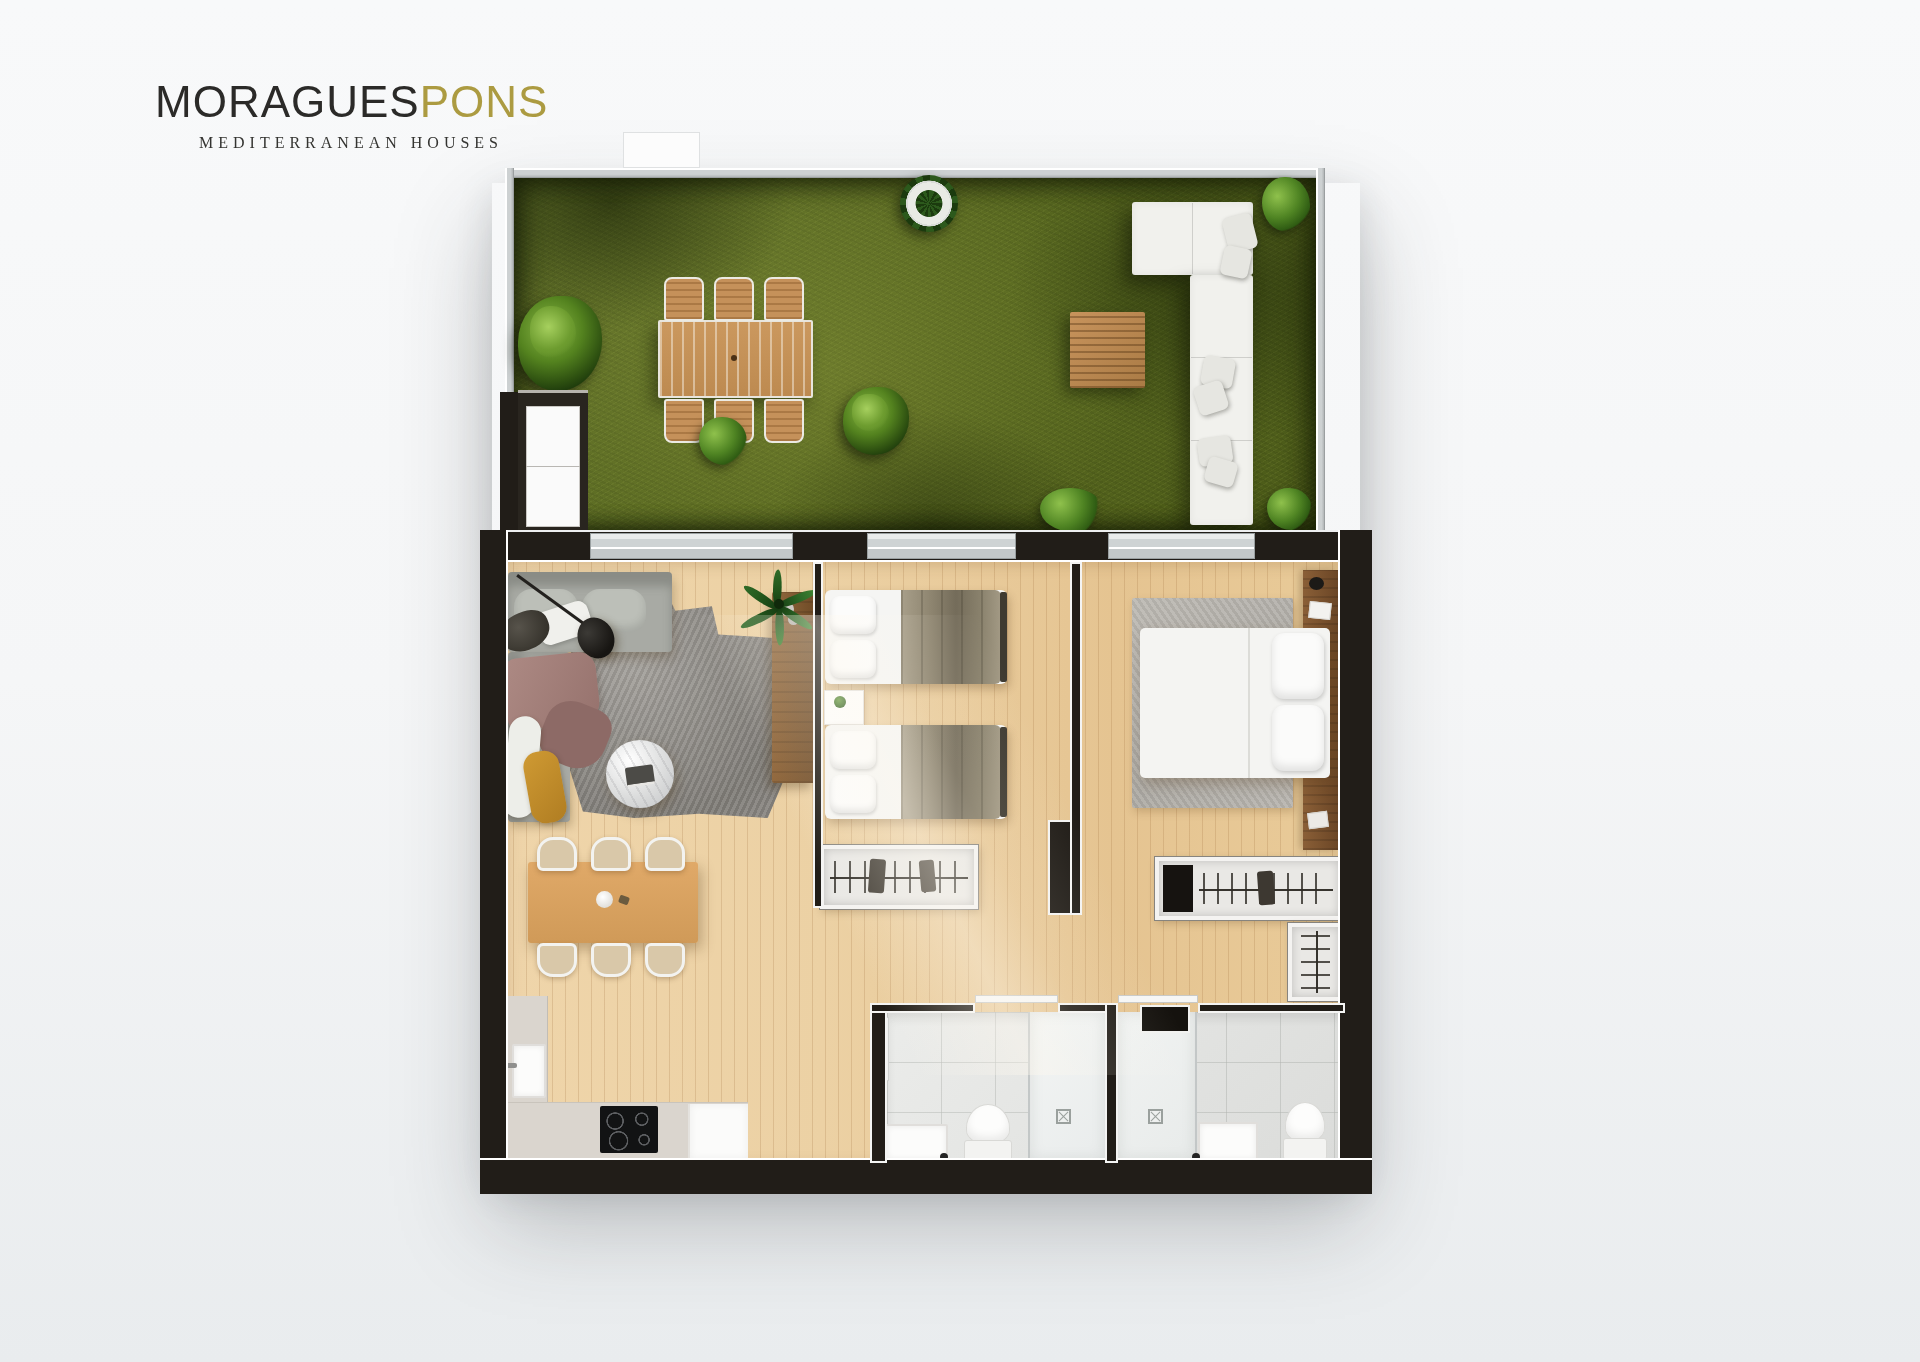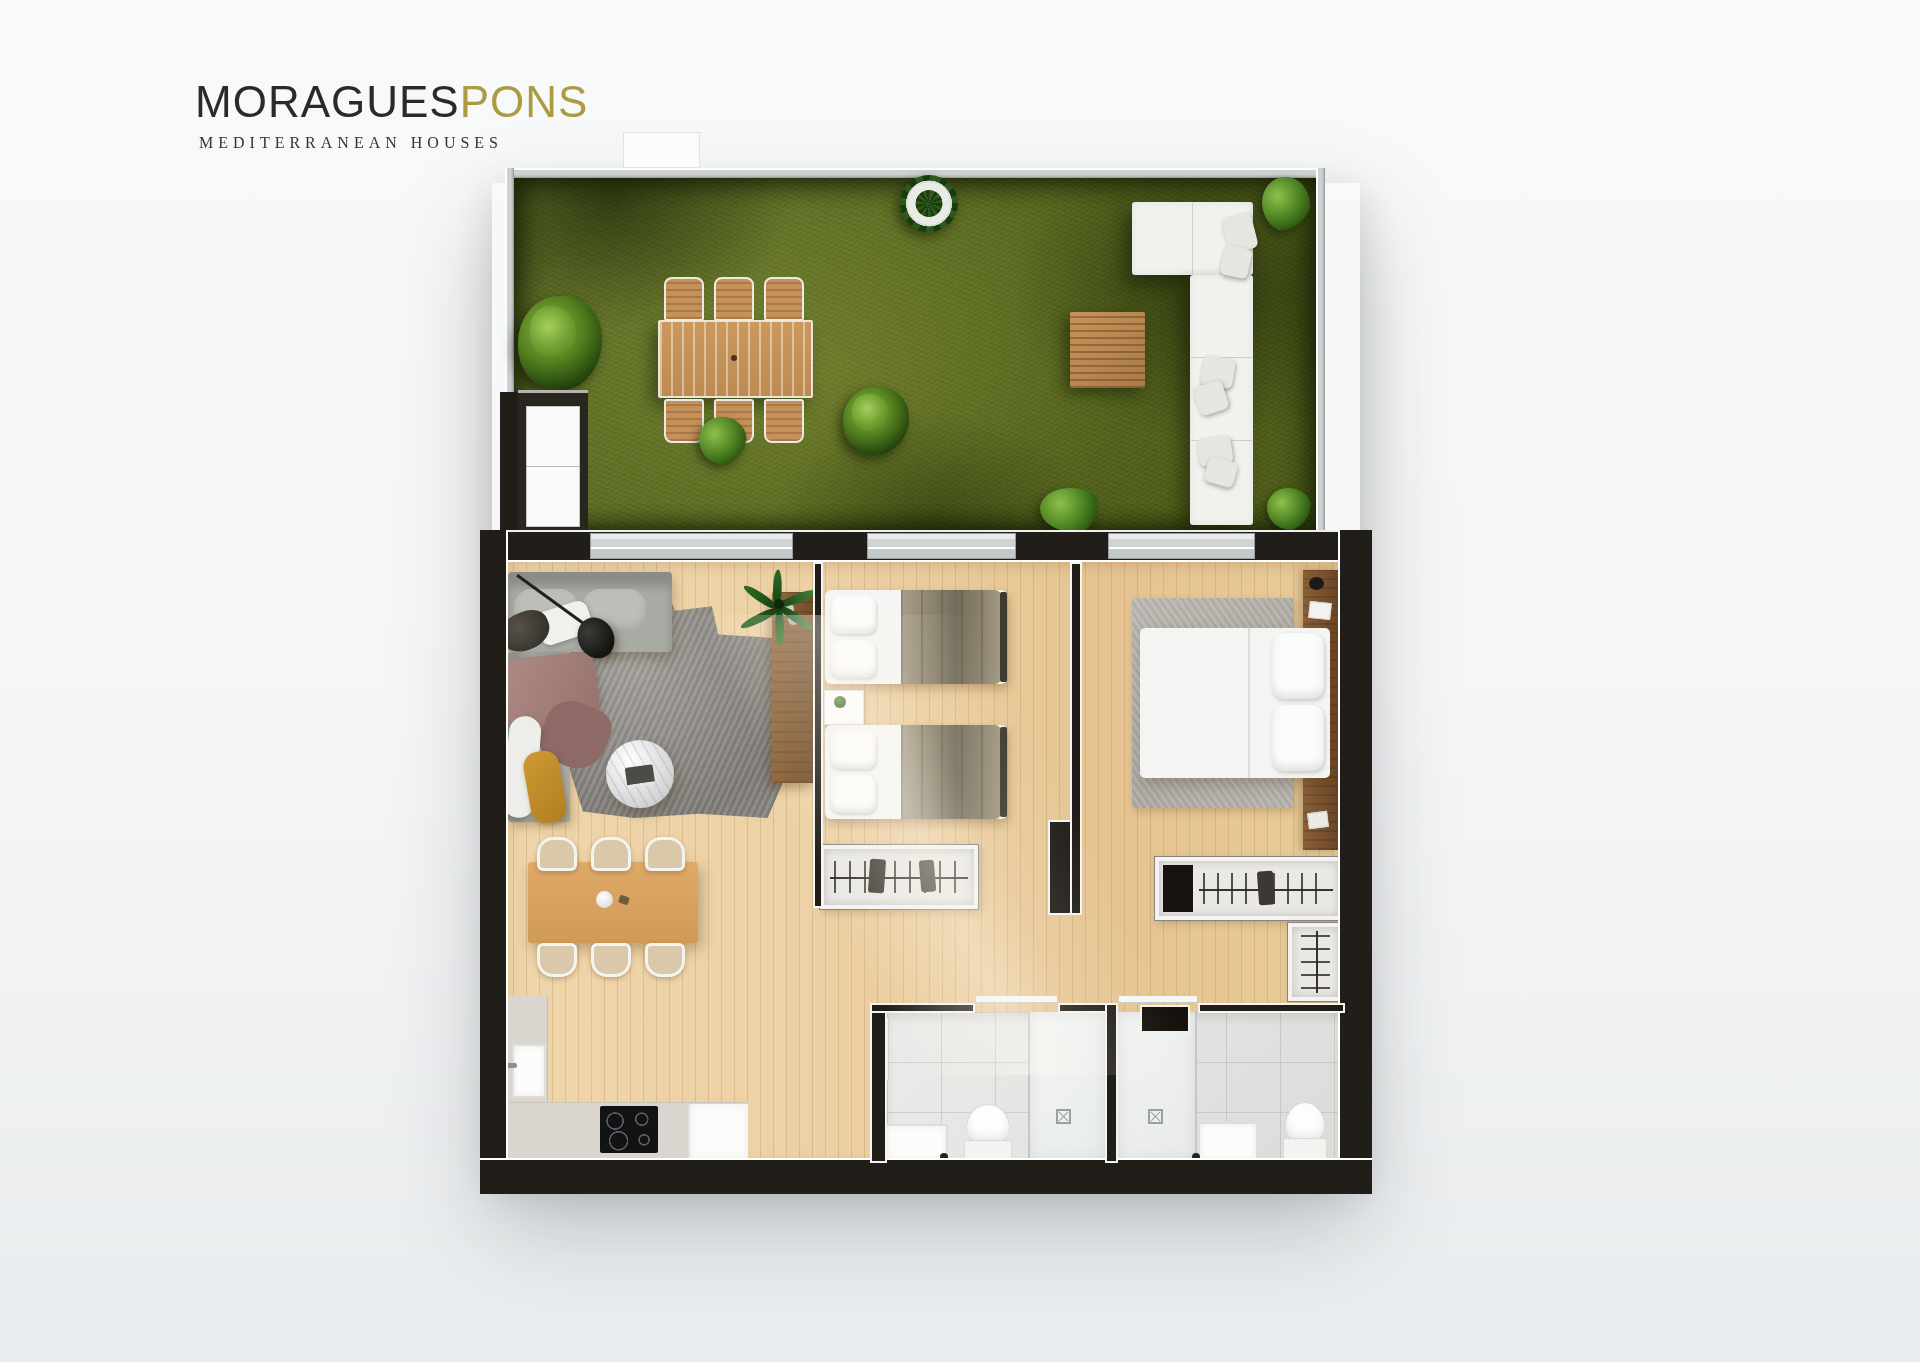--- a/index.html
+++ b/index.html
@@ -7,21 +7,21 @@
   body {
     position: relative;
     font-family: "Liberation Sans", sans-serif;
     background: linear-gradient(180deg, #f8f9fa 0%, #f5f6f7 50%, #e9ecee 100%);
     overflow: hidden;
   }
   .a { position:absolute; }
 
   
   .logo { position:absolute; left:155px; top:80px; width:392px; }
-  .logo-main { font-size:44px; line-height:1; letter-spacing:1px; color:#2b2a28; white-space:nowrap; font-weight:400;margin-left:40px; }
+  .logo-main { font-size:44px; line-height:1; letter-spacing:1px; color:#2b2a28; white-space:nowrap; font-weight:400; }
   .logo-main .gold { color:#ac9b41; }
   .logo-tag { margin-top:10px; text-align:center; font-family:"Liberation Serif", serif; font-size:16px; letter-spacing:5px; color:#343431; white-space:nowrap; }
 
   
   .plan { position:absolute; left:480px; top:165px; width:892px; height:1035px; }
   .plan-shadow { left:12px; top:18px; width:868px; height:998px; box-shadow:0 40px 90px rgba(45,50,55,.28), 0 10px 35px rgba(45,50,55,.14); }
 
   
   .floor-wood {
     left:20px; top:390px; width:852px; height:613px;

